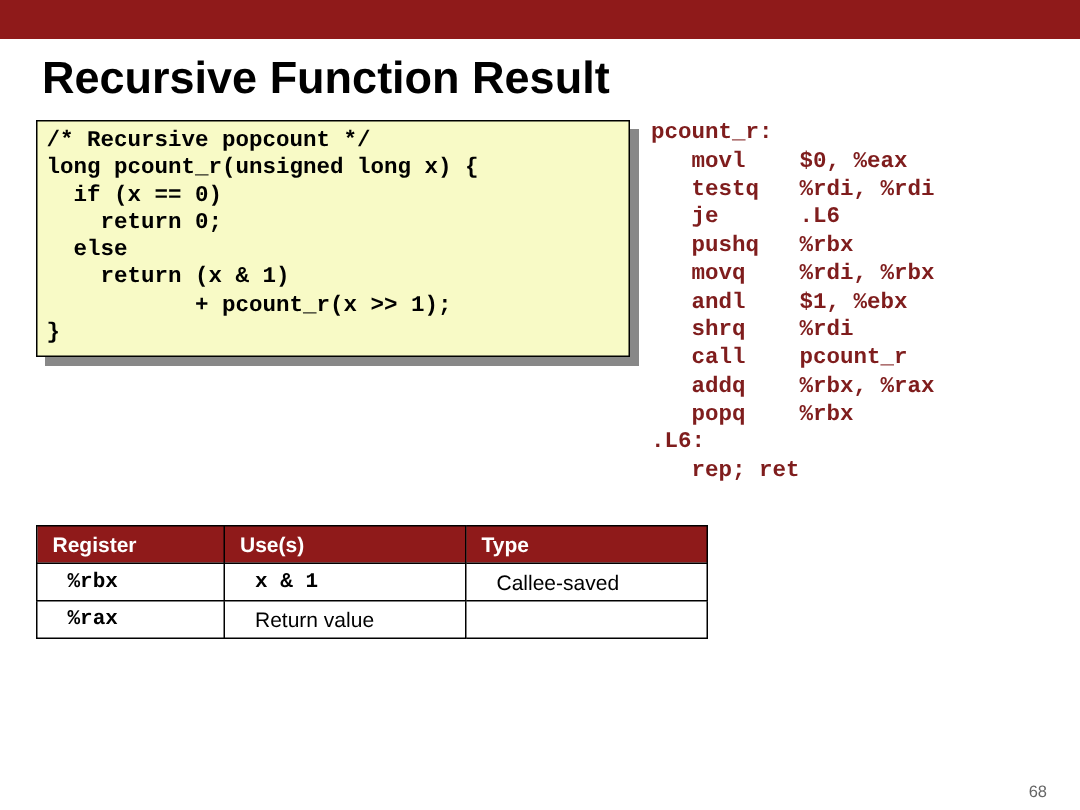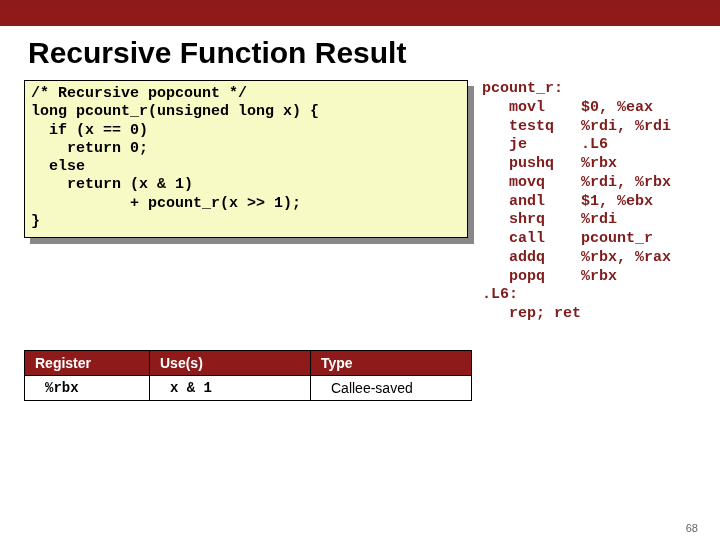--- a/index.html
+++ b/index.html
@@ -24,21 +24,21 @@
     margin: 10px 12px 10px 28px;
   }
   .content {
     display: flex;
     align-items: flex-start;
     gap: 14px;
     padding: 0 20px 0 24px;
   }
   .codewrap {
     position: relative;
-    width: 444px;
+    width: 396px;
   }
   .codebox {
     position: relative;
     z-index: 2;
     background: #f8fac6;
     border: 1.5px solid #000;
     font-family: "Courier New", monospace;
     font-weight: bold;
     font-size: 15px;
     line-height: 1.22;
@@ -141,16 +141,21 @@
       <th class="c2">Use(s)</th>
       <th class="c3">Type</th>
     </tr>
   </thead>
   <tbody>
     <tr>
       <td class="c1 mono">%rbx</td>
       <td class="c2 mono">x &amp; 1</td>
       <td class="c3">Callee-saved</td>
     </tr>
+    <tr>
+      <td class="c1 mono">%rax</td>
+      <td class="c2">Return value</td>
+      <td class="c3"></td>
+    </tr>
   </tbody>
 </table>
 
 <div class="pagenum">68</div>
 
 </body></html>

